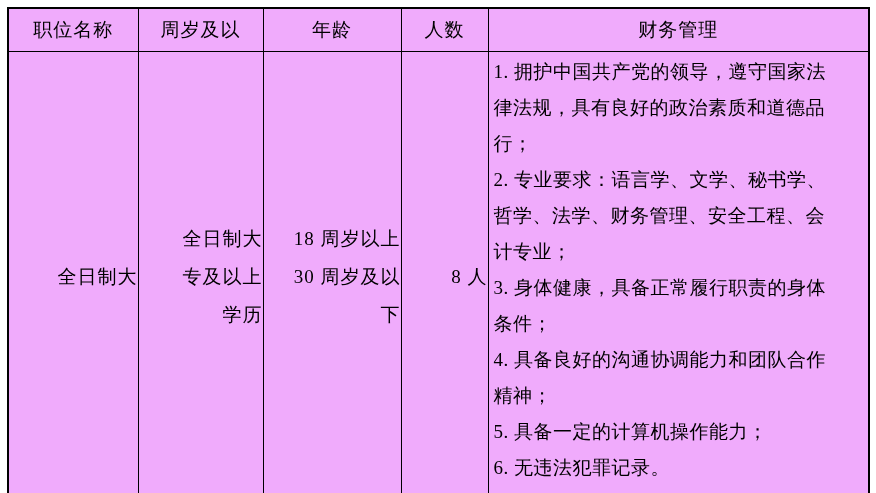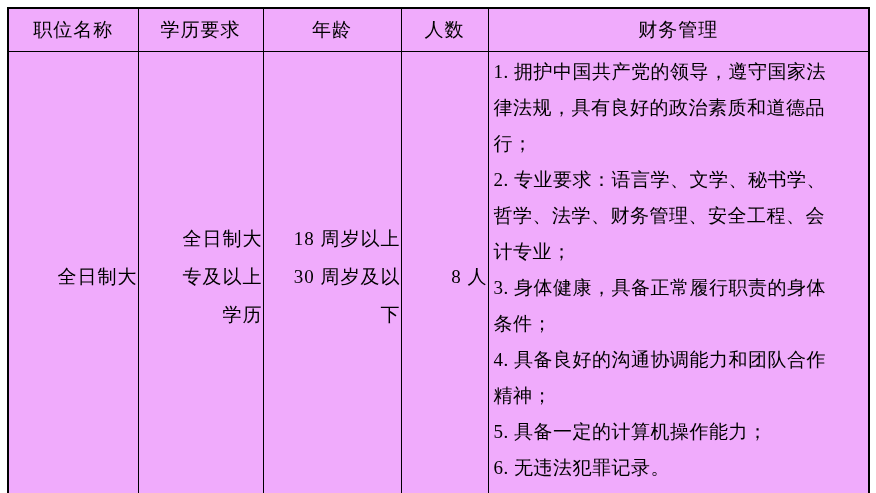--- a/index.html
+++ b/index.html
@@ -63,21 +63,21 @@
     <colgroup>
       <col style="width:130px">
       <col style="width:125px">
       <col style="width:138px">
       <col style="width:87px">
       <col style="width:381px">
     </colgroup>
     <tbody>
         <tr class="header-row">
       <th>职位名称</th>
-      <th>学历要求</th>
+      <th>周岁及以</th>
       <th>年龄</th>
       <th>人数</th>
       <th>财务管理</th>
     </tr>
     <tr class="body-row">
       <td class="center-cell">全日制大</td>
       <td class="center-cell">全日制大
 专及以上
 学历</td>
       <td class="center-cell">18 周岁以上

